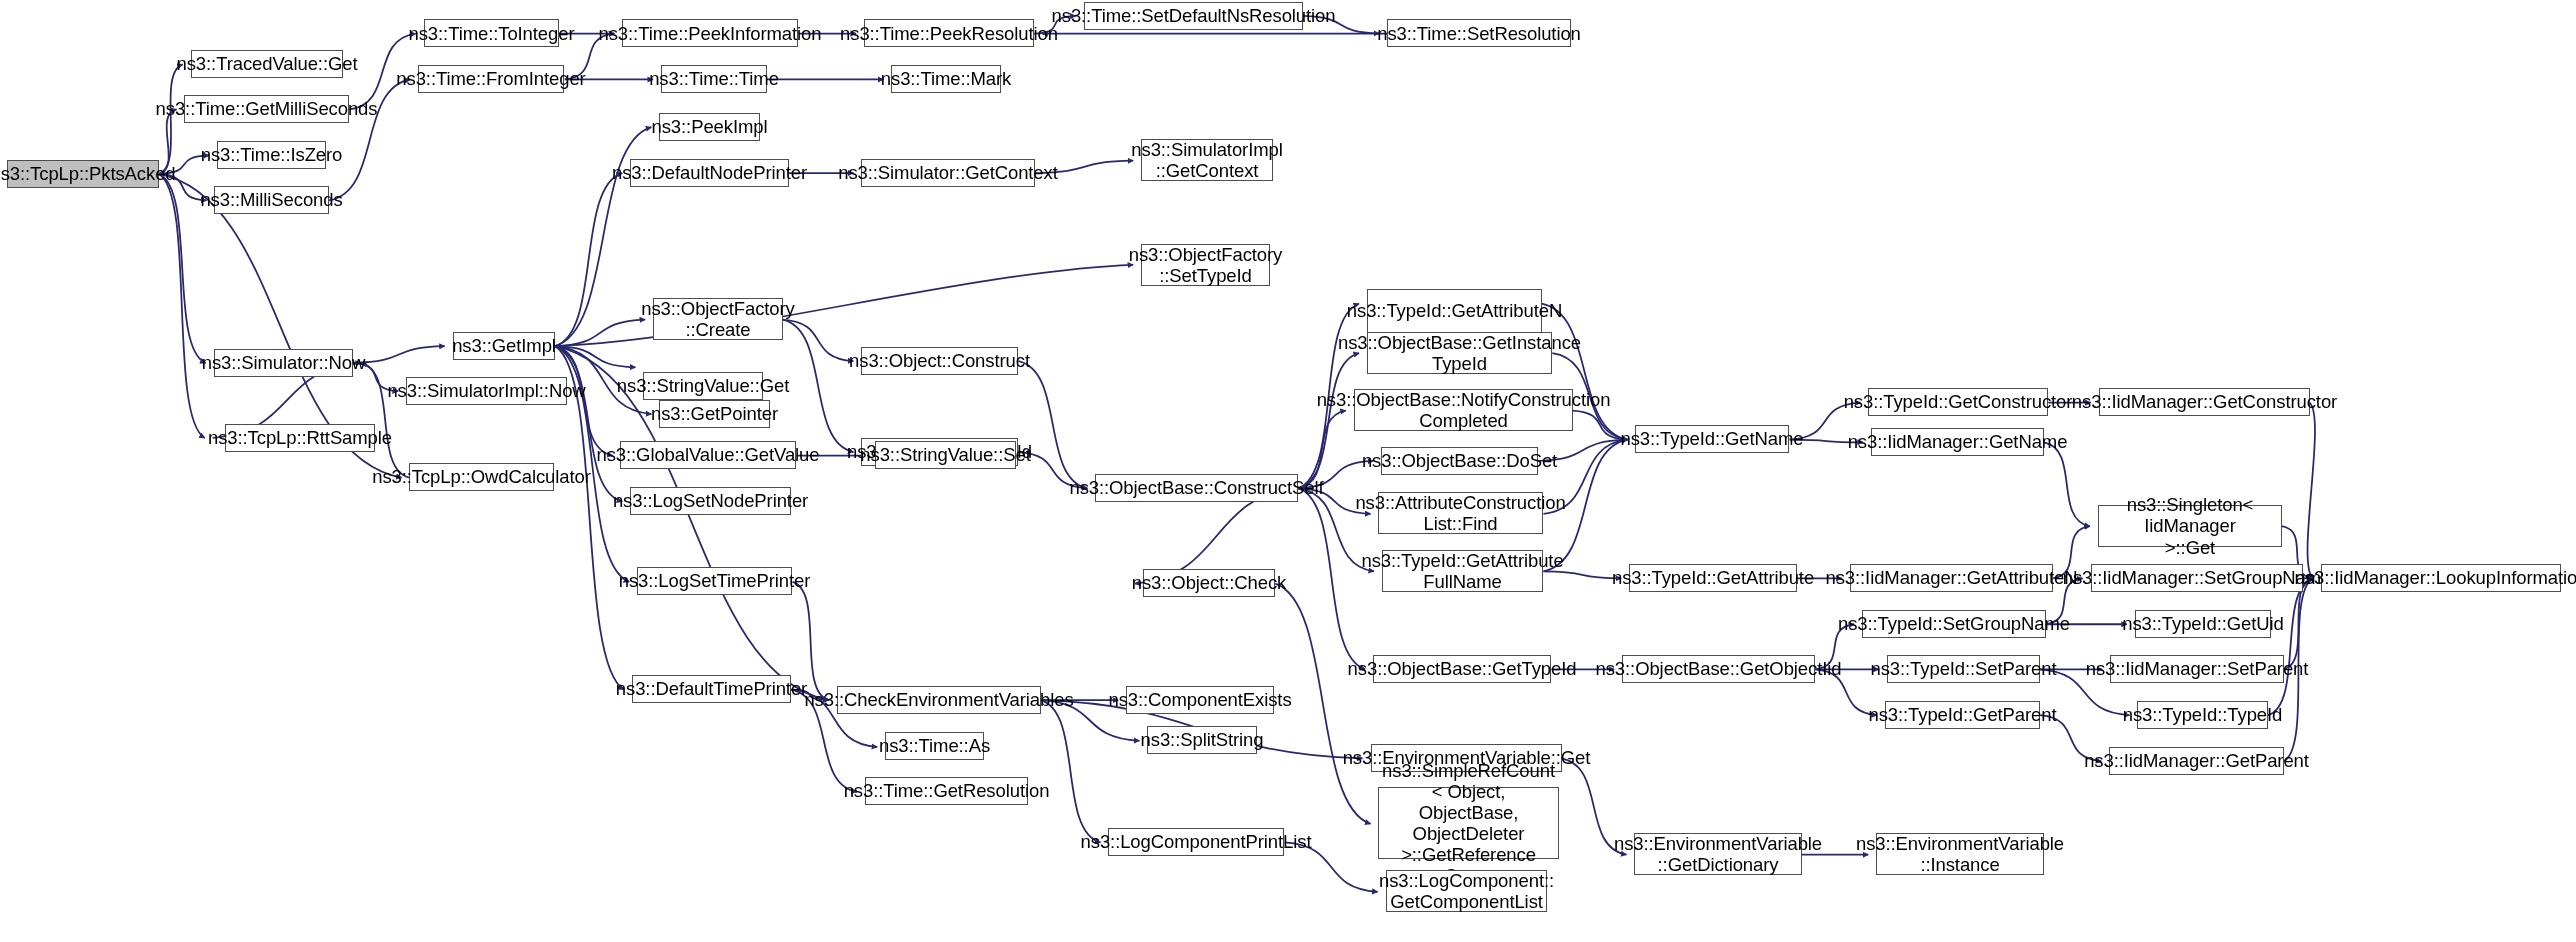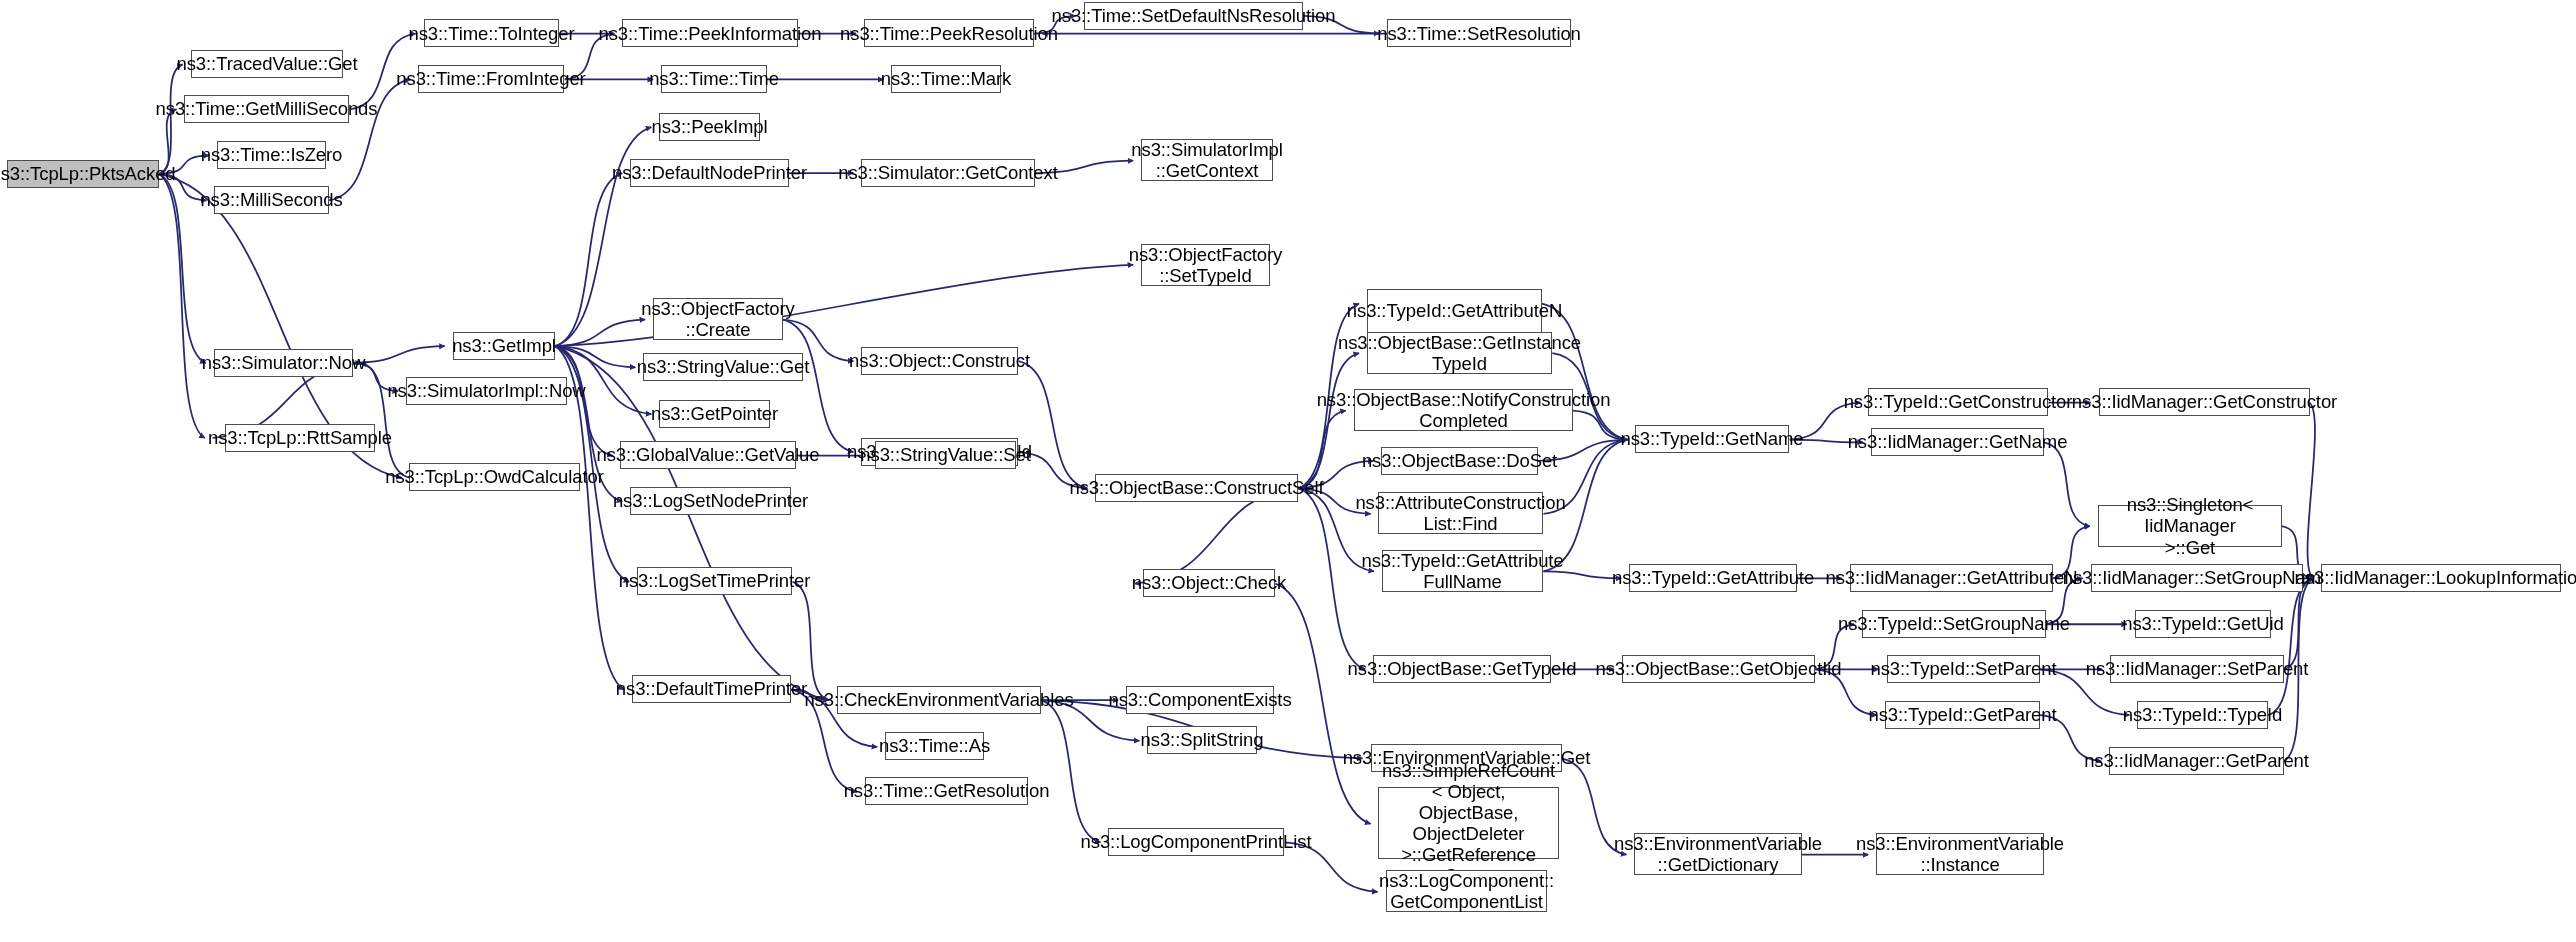--- a/index.html
+++ b/index.html
@@ -159,24 +159,24 @@
     <div class="node" style="left: 630px; top: 159px; width: 159px; height: 28px;">ns3::DefaultNodePrinter</div>
     <div class="node" style="left: 861px; top: 159px; width: 174px; height: 28px;">ns3::Simulator::GetContext</div>
     <div class="node" style="left: 1141px; top: 139px; width: 132px; height: 42px;">ns3::SimulatorImpl
 ::GetContext</div>
     <div class="node" style="left: 1141px; top: 244px; width: 129px; height: 42px;">ns3::ObjectFactory
 ::SetTypeId</div>
     <div class="node" style="left: 214px; top: 349px; width: 139px; height: 28px;">ns3::Simulator::Now</div>
     <div class="node" style="left: 453px; top: 332px; width: 102px; height: 28px;">ns3::GetImpl</div>
     <div class="node" style="left: 406px; top: 377px; width: 161px; height: 28px;">ns3::SimulatorImpl::Now</div>
     <div class="node" style="left: 213px; top: 424px; width: 150px; height: 28px; margin-left: 12px;">ns3::TcpLp::RttSample</div>
-    <div class="node" style="left: 409px; top: 463px; width: 171px; height: 28px;">ns3::TcpLp::OwdCalculator</div>
+    <div class="node" style="left: 409px; top: 463px; width: 145px; height: 28px;">ns3::TcpLp::OwdCalculator</div>
     <div class="node" style="left: 653px; top: 298px; width: 130px; height: 42px;">ns3::ObjectFactory
 ::Create</div>
-    <div class="node" style="left: 643px; top: 353px; width: 160px; height: 28px;">ns3::StringValue::Get</div>
+    <div class="node" style="left: 643px; top: 372px; width: 120px; height: 28px;">ns3::StringValue::Get</div>
     <div class="node" style="left: 659px; top: 400px; width: 111px; height: 28px;">ns3::GetPointer</div>
     <div class="node" style="left: 620px; top: 441px; width: 176px; height: 28px;">ns3::GlobalValue::GetValue</div>
     <div class="node" style="left: 630px; top: 487px; width: 161px; height: 28px;">ns3::LogSetNodePrinter</div>
     <div class="node" style="left: 637px; top: 567px; width: 155px; height: 28px;">ns3::LogSetTimePrinter</div>
     <div class="node" style="left: 632px; top: 675px; width: 159px; height: 28px;">ns3::DefaultTimePrinter</div>
     <div class="node" style="left: 861px; top: 347px; width: 157px; height: 28px;">ns3::Object::Construct</div>
     <div class="node" style="left: 861px; top: 438px; width: 157px; height: 28px;">ns3::Object::SetTypeId</div>
     <div class="node" style="left: 875px; top: 441px; width: 141px; height: 28px;">ns3::StringValue::Set</div>
     <div class="node" style="left: 837px; top: 686px; width: 204px; height: 28px;">ns3::CheckEnvironmentVariables</div>
     <div class="node" style="left: 885px; top: 732px; width: 99px; height: 28px;">ns3::Time::As</div>

